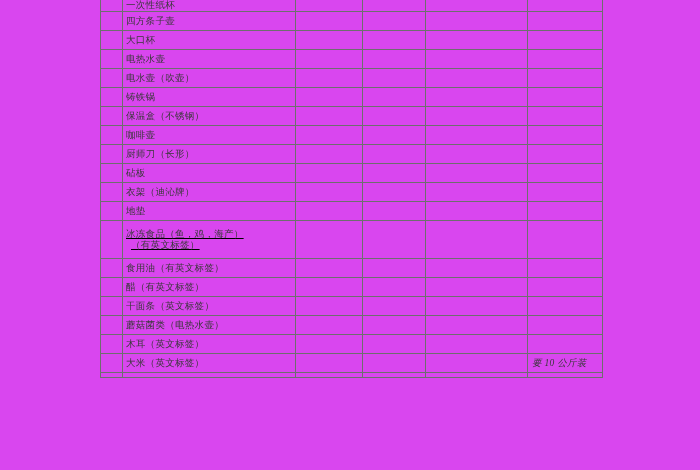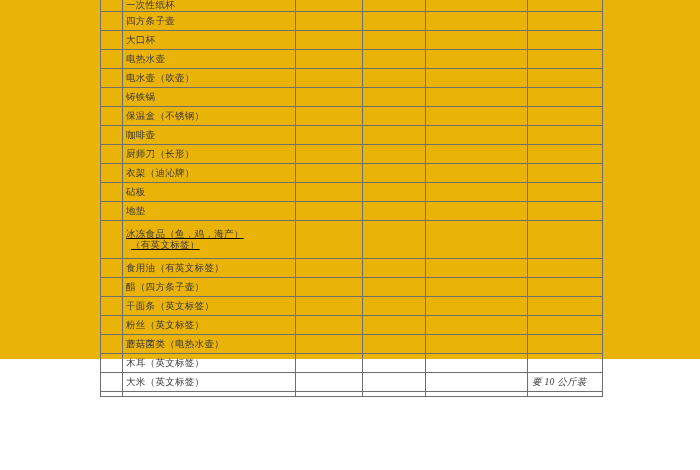--- a/index.html
+++ b/index.html
@@ -1,20 +1,20 @@
 <!DOCTYPE html>
 <html><head>
 <meta charset="utf-8">
 <style>
   html,body{margin:0;padding:0;}
   body{
     width:700px;height:470px;overflow:hidden;background:#ffffff;
     font-family:"Liberation Serif","DejaVu Serif",serif;
   }
-  .page{position:relative;width:700px;height:359px;background:#eab308;}
+  .page{position:relative;width:700px;height:470px;background:#d946ef;}
   .doc-table{
     position:absolute;left:100px;top:-1px;
     border-collapse:collapse;table-layout:fixed;
     width:502px;
   }
   .doc-table td{
     border:1px solid #6e6e6e;
     padding:0;margin:0;
     overflow:hidden;
     vertical-align:middle;
@@ -138,31 +138,31 @@
             <div class="nm">厨师刀（长形）</div>
           </td>
           <td></td>
           <td></td>
           <td></td>
           <td></td>
         </tr>
         <tr>
           <td></td>
           <td>
+            <div class="nm">砧板</div>
+          </td>
+          <td></td>
+          <td></td>
+          <td></td>
+          <td></td>
+        </tr>
+        <tr>
+          <td></td>
+          <td>
             <div class="nm">衣架（迪沁牌）</div>
-          </td>
-          <td></td>
-          <td></td>
-          <td></td>
-          <td></td>
-        </tr>
-        <tr>
-          <td></td>
-          <td>
-            <div class="nm">砧板</div>
           </td>
           <td></td>
           <td></td>
           <td></td>
           <td></td>
         </tr>
         <tr>
           <td></td>
           <td>
             <div class="nm">地垫</div>
@@ -189,41 +189,31 @@
             <div class="nm">食用油（有英文标签）</div>
           </td>
           <td></td>
           <td></td>
           <td></td>
           <td></td>
         </tr>
         <tr>
           <td></td>
           <td>
-            <div class="nm">醋（四方条子壶）</div>
+            <div class="nm">醋（有英文标签）</div>
           </td>
           <td></td>
           <td></td>
           <td></td>
           <td></td>
         </tr>
         <tr>
           <td></td>
           <td>
             <div class="nm">干面条（英文标签）</div>
-          </td>
-          <td></td>
-          <td></td>
-          <td></td>
-          <td></td>
-        </tr>
-        <tr>
-          <td></td>
-          <td>
-            <div class="nm">粉丝（英文标签）</div>
           </td>
           <td></td>
           <td></td>
           <td></td>
           <td></td>
         </tr>
         <tr>
           <td></td>
           <td>
             <div class="nm">蘑菇菌类（电热水壶）</div>

